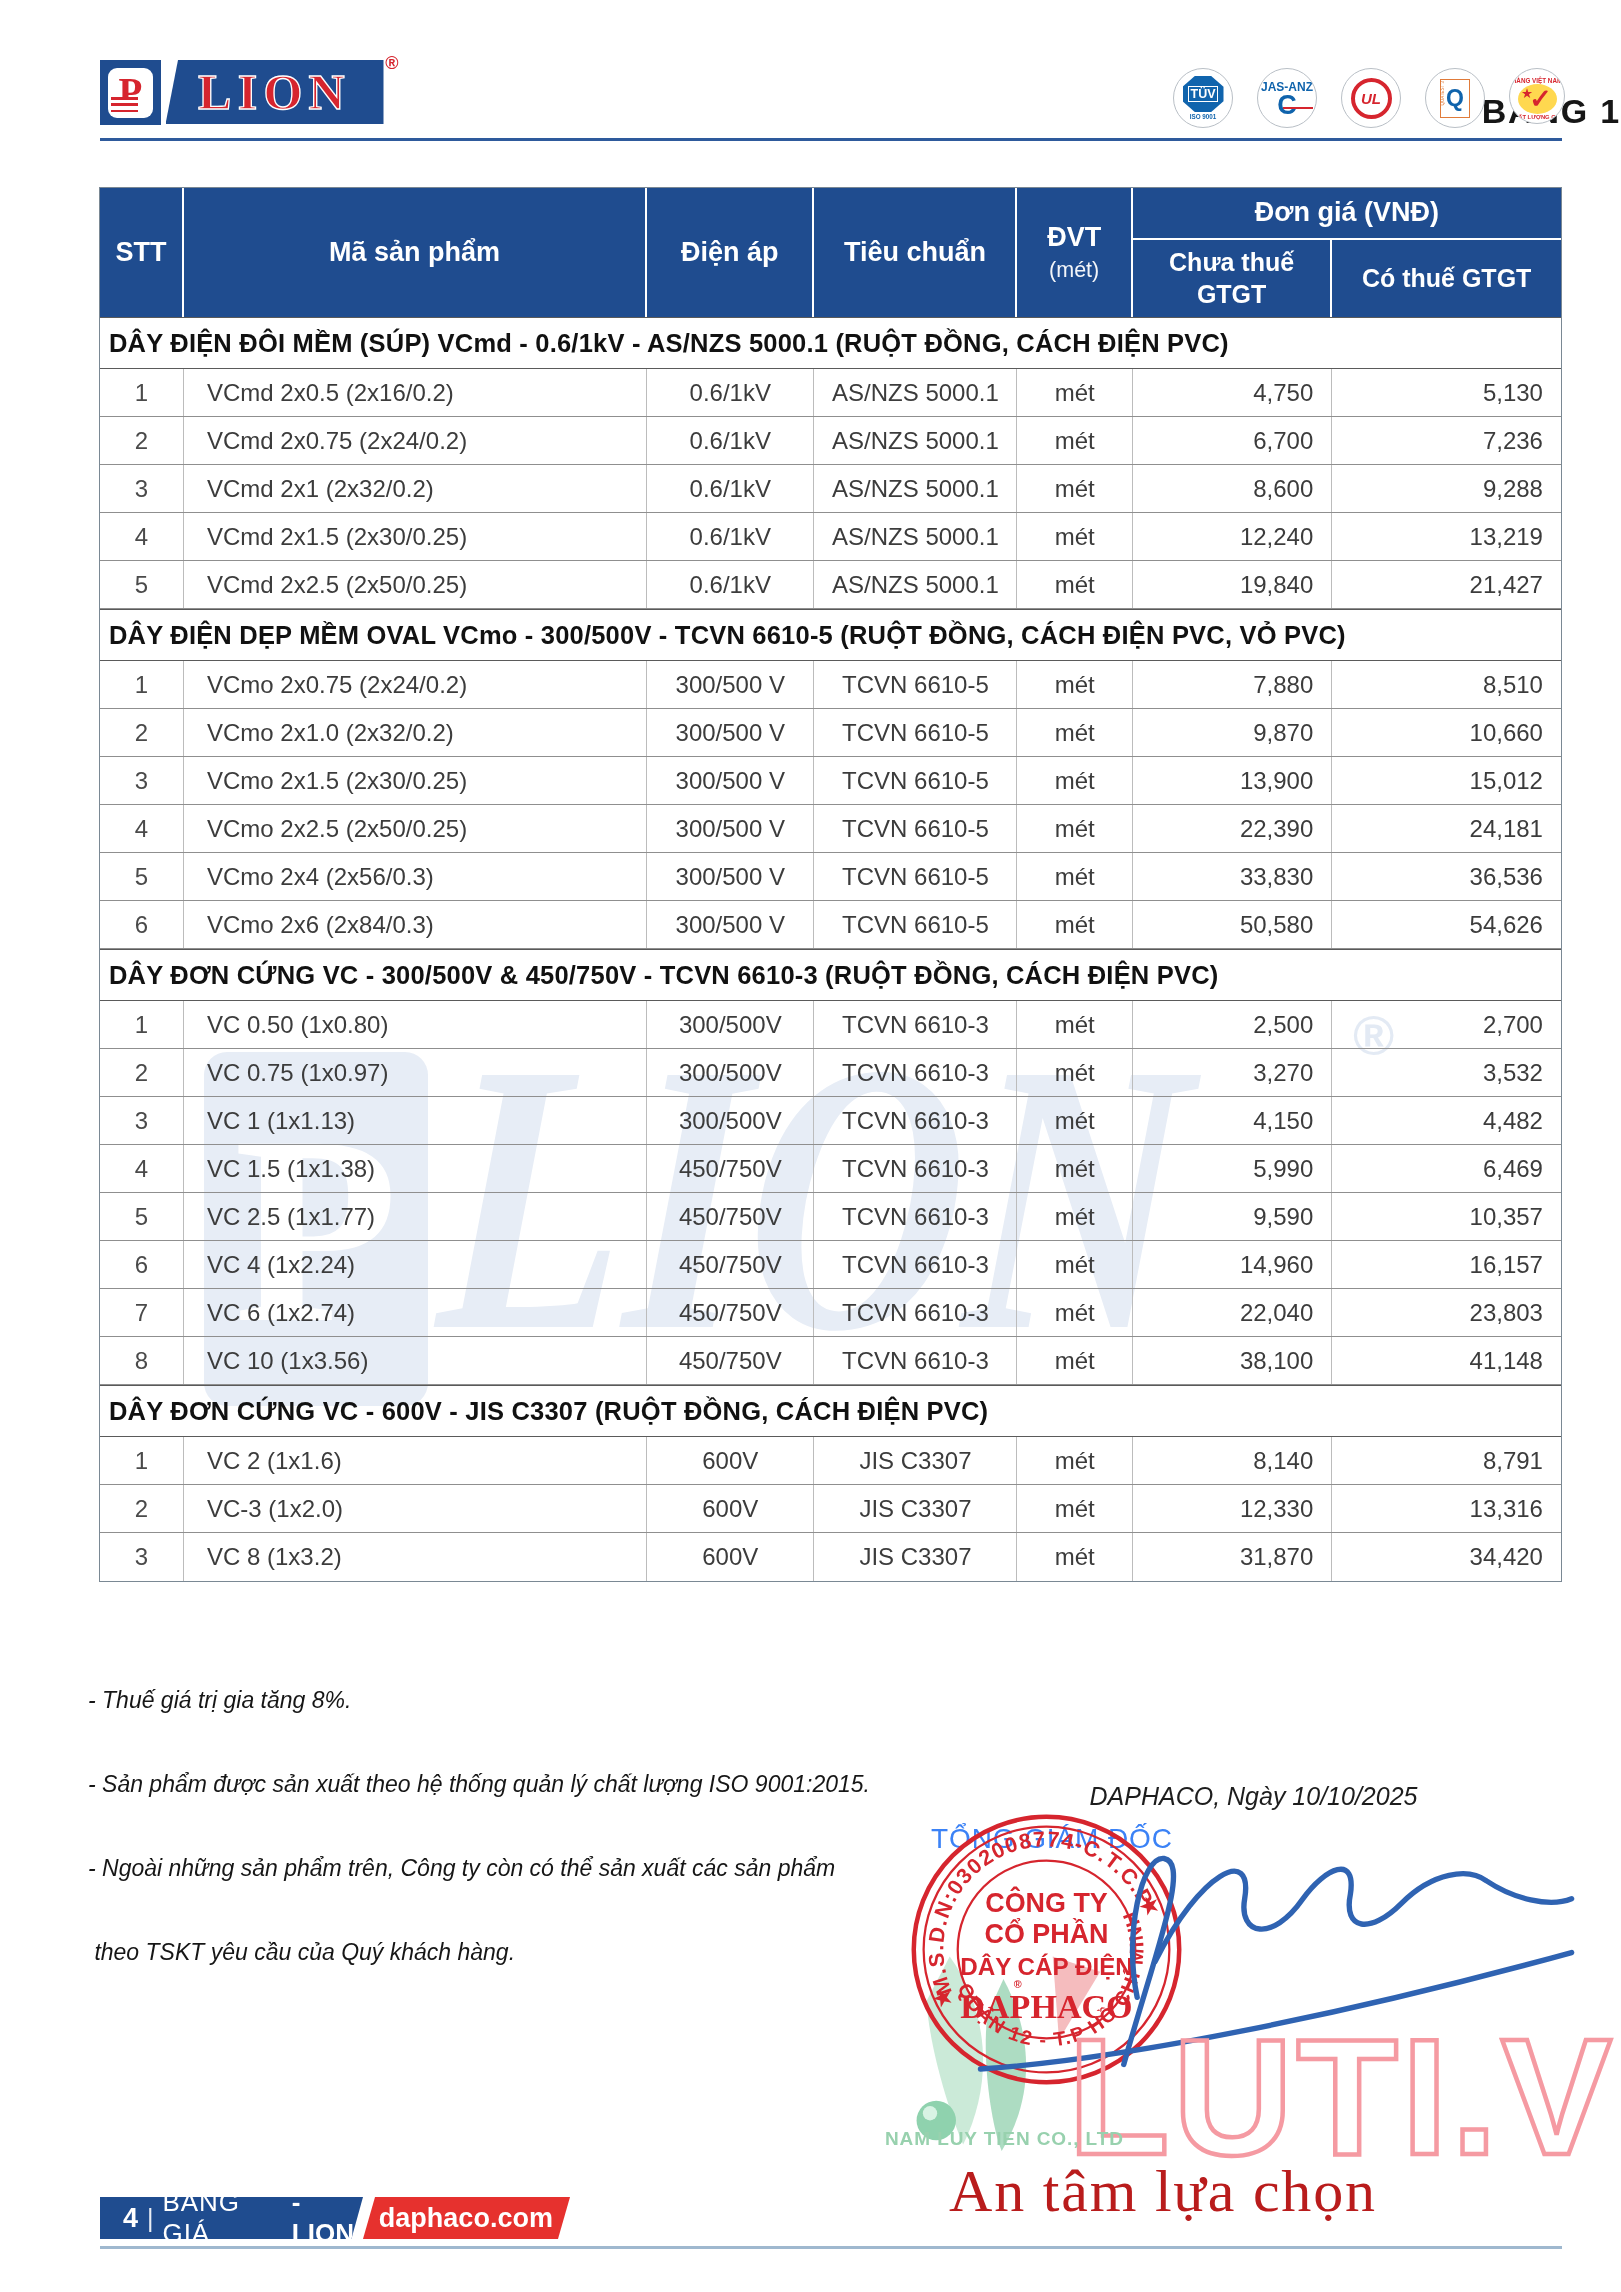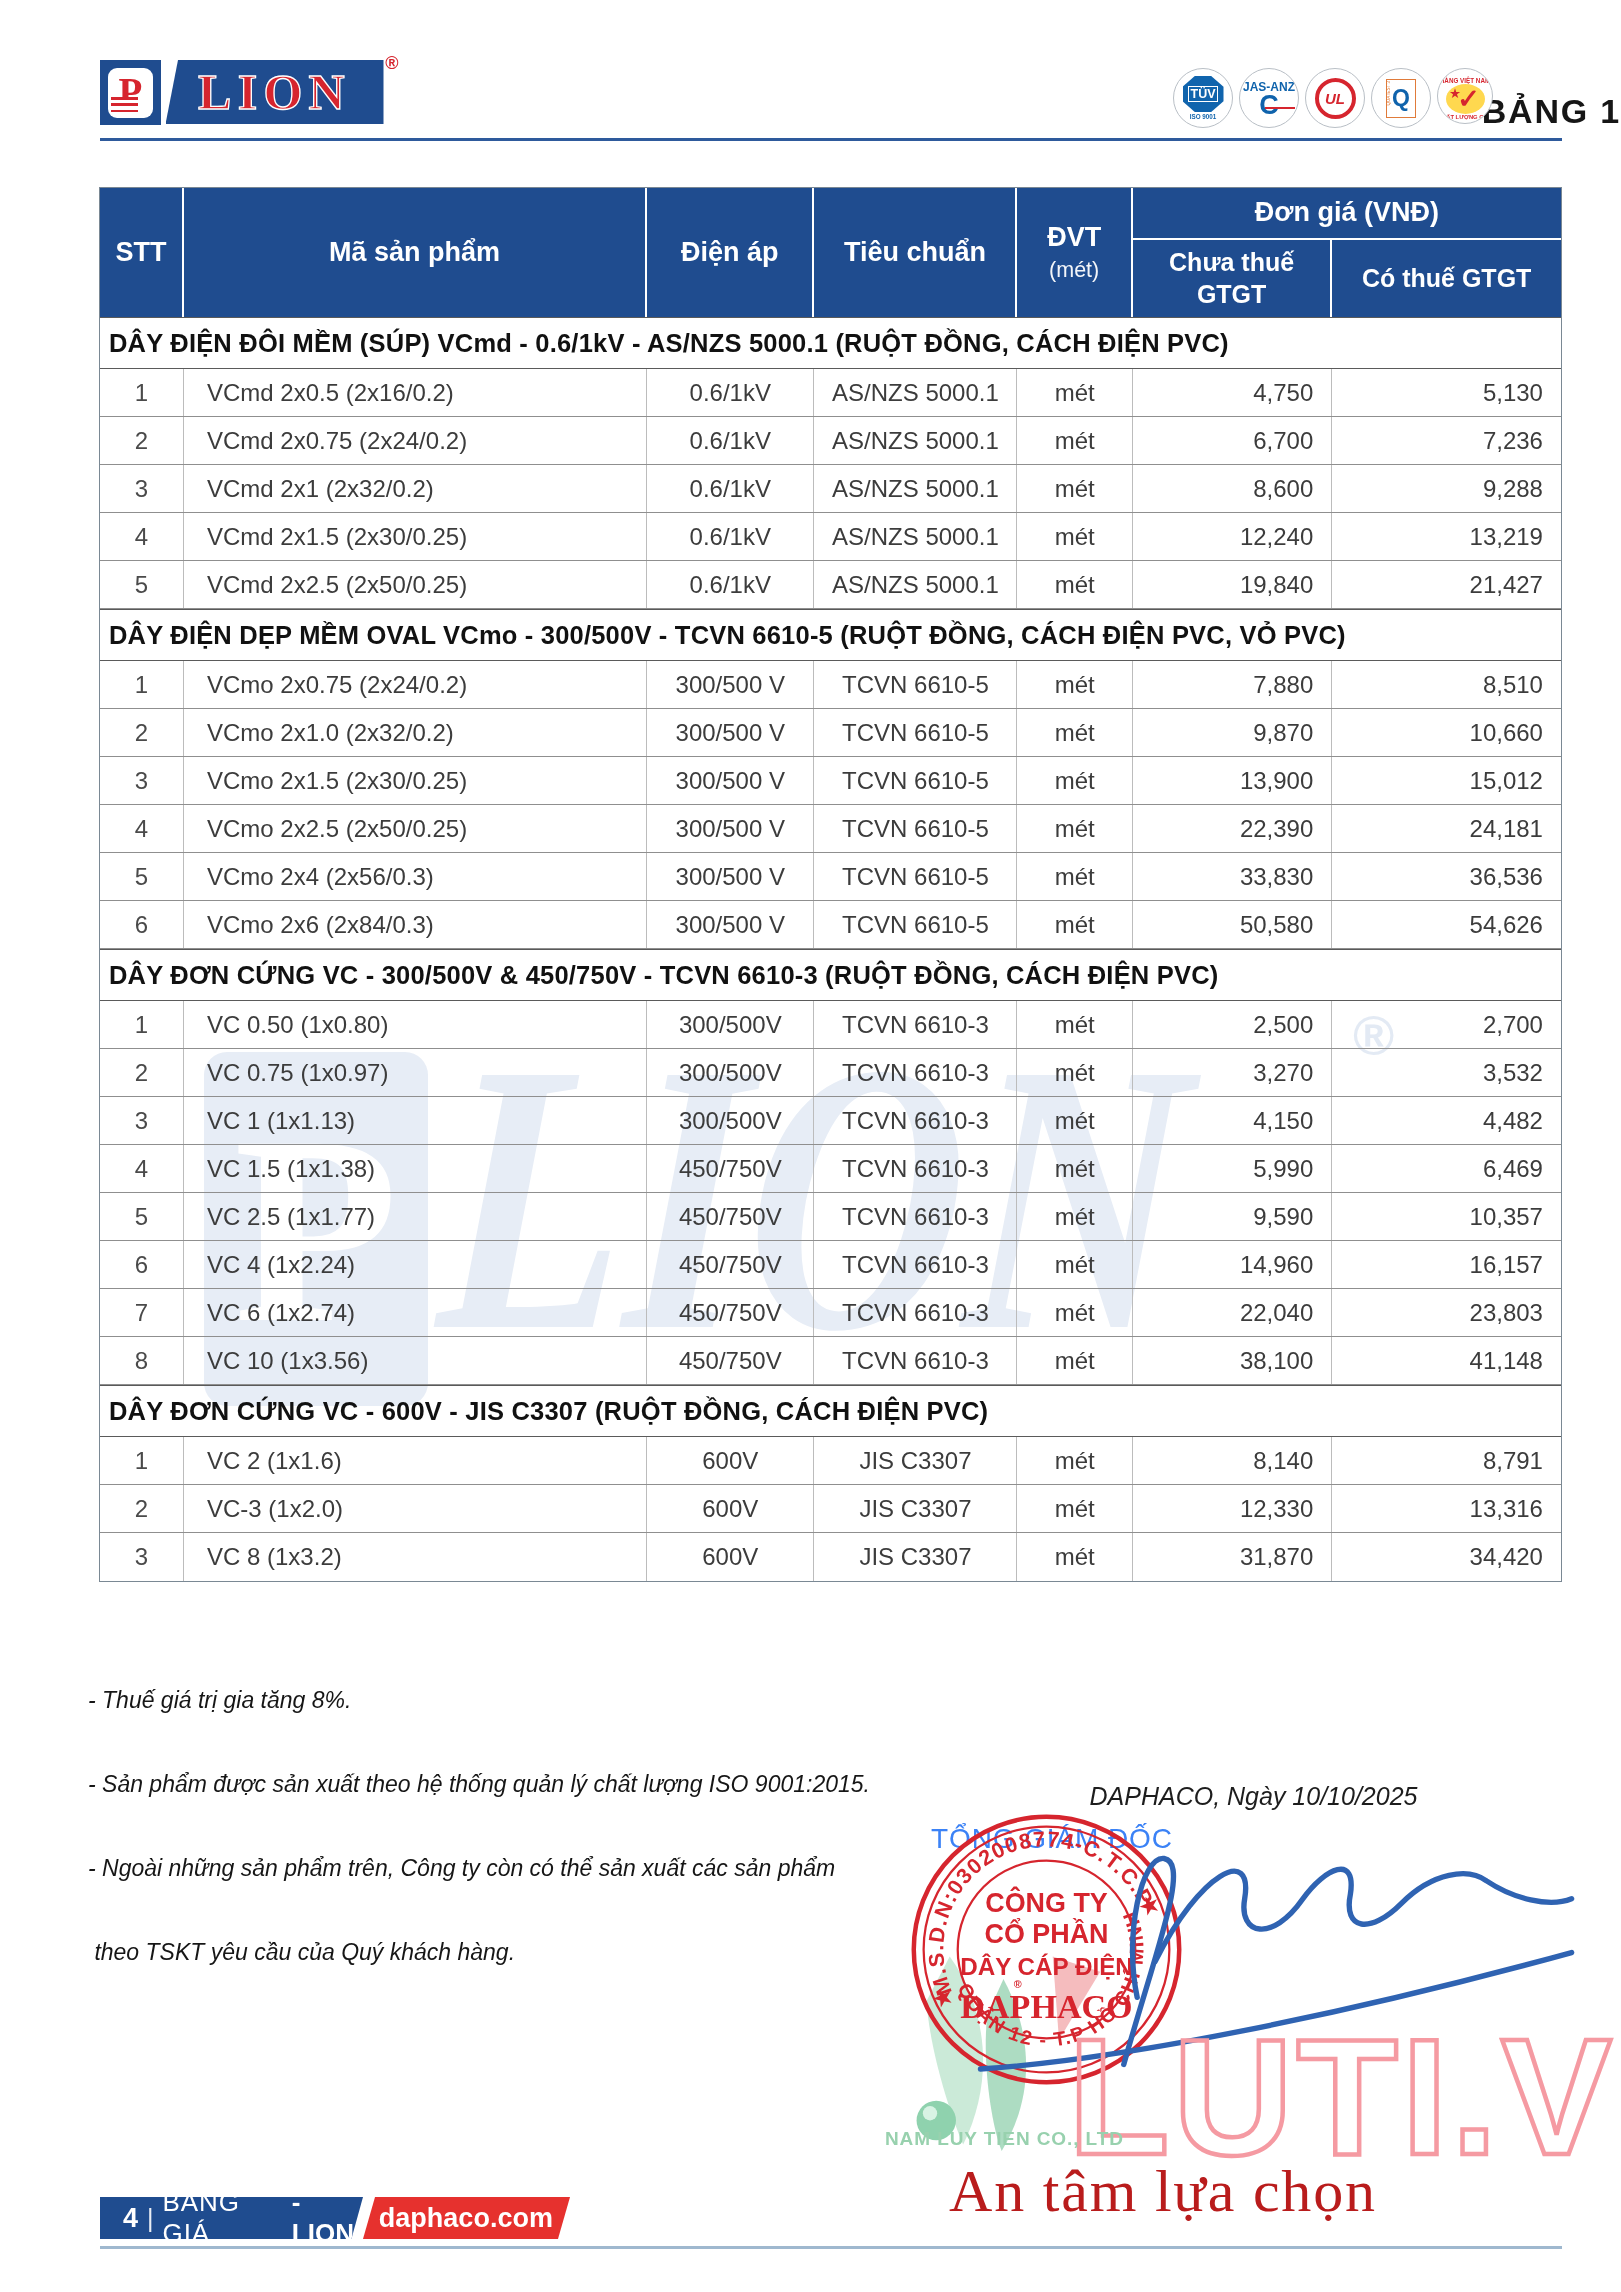--- a/index.html
+++ b/index.html
@@ -14,21 +14,21 @@
   .logo-p .pbox .pletter{font:800 39px "Liberation Serif",serif;color:#d6252e;line-height:48px;}
   .logo-p .pbox .stripes{position:absolute;left:2.7px;bottom:2.7px;width:27px;height:18px;
       background:repeating-linear-gradient(180deg,#d6252e 0 2.7px,#fff 2.7px 6.3px);}
   .logo-lion{margin-left:4.5px;width:218px;height:64px;background:#1f4c8f;clip-path:polygon(12.5px 0,100% 0,100% 100%,0 100%);
       display:flex;align-items:center;justify-content:center;}
   .logo-lion span{font:bold 50px "Liberation Serif",serif;color:#d6252e;letter-spacing:6.3px;
       -webkit-text-stroke:1.3px #ffffff;}
   .logo-reg{margin-left:1.8px;font:bold 18px "Liberation Sans",sans-serif;color:#d6252e;position:relative;top:-7.2px;}
   .page-title{position:absolute;left:0;top:92px;width:1621px;text-align:right;
       font-size:34px;font-weight:bold;letter-spacing:1.8px;color:#161616;}
-  .badges{position:absolute;left:1173px;top:68px;display:flex;gap:6px;}
+  .badges{position:absolute;left:1173px;top:68px;display:flex;gap:24px;}
   .badge{width:60px;height:60px;border-radius:50%;border:1.8px solid #b9bfc6;background:#fff;
       position:relative;display:flex;flex-direction:column;align-items:center;justify-content:center;overflow:hidden;}
   .b-oct{width:41px;height:36px;background:#1064ad;display:flex;align-items:center;justify-content:center;
       clip-path:polygon(30% 0,70% 0,100% 30%,100% 70%,70% 100%,30% 100%,0 70%,0 30%);}
   .b-oct span{color:#fff;font-size:12.5px;font-weight:bold;border:1.3px solid #fff;padding:0 1.8px;}
   .b-sub{font-size:6.3px;color:#1064ad;font-weight:bold;margin-top:0.9px;}
   .b-jastext{font-size:12px;font-weight:bold;color:#0f63ac;}
   .b-c{font-size:27px;font-weight:900;color:#0f63ac;line-height:23px;position:relative;}
   .b-c::after{content:"";position:absolute;left:5.4px;top:13.4px;width:30px;height:2.2px;background:#d6252e;}
   .b-ulring{width:41px;height:41px;border-radius:50%;border:4.5px solid #d6252e;display:flex;align-items:center;justify-content:center;}

